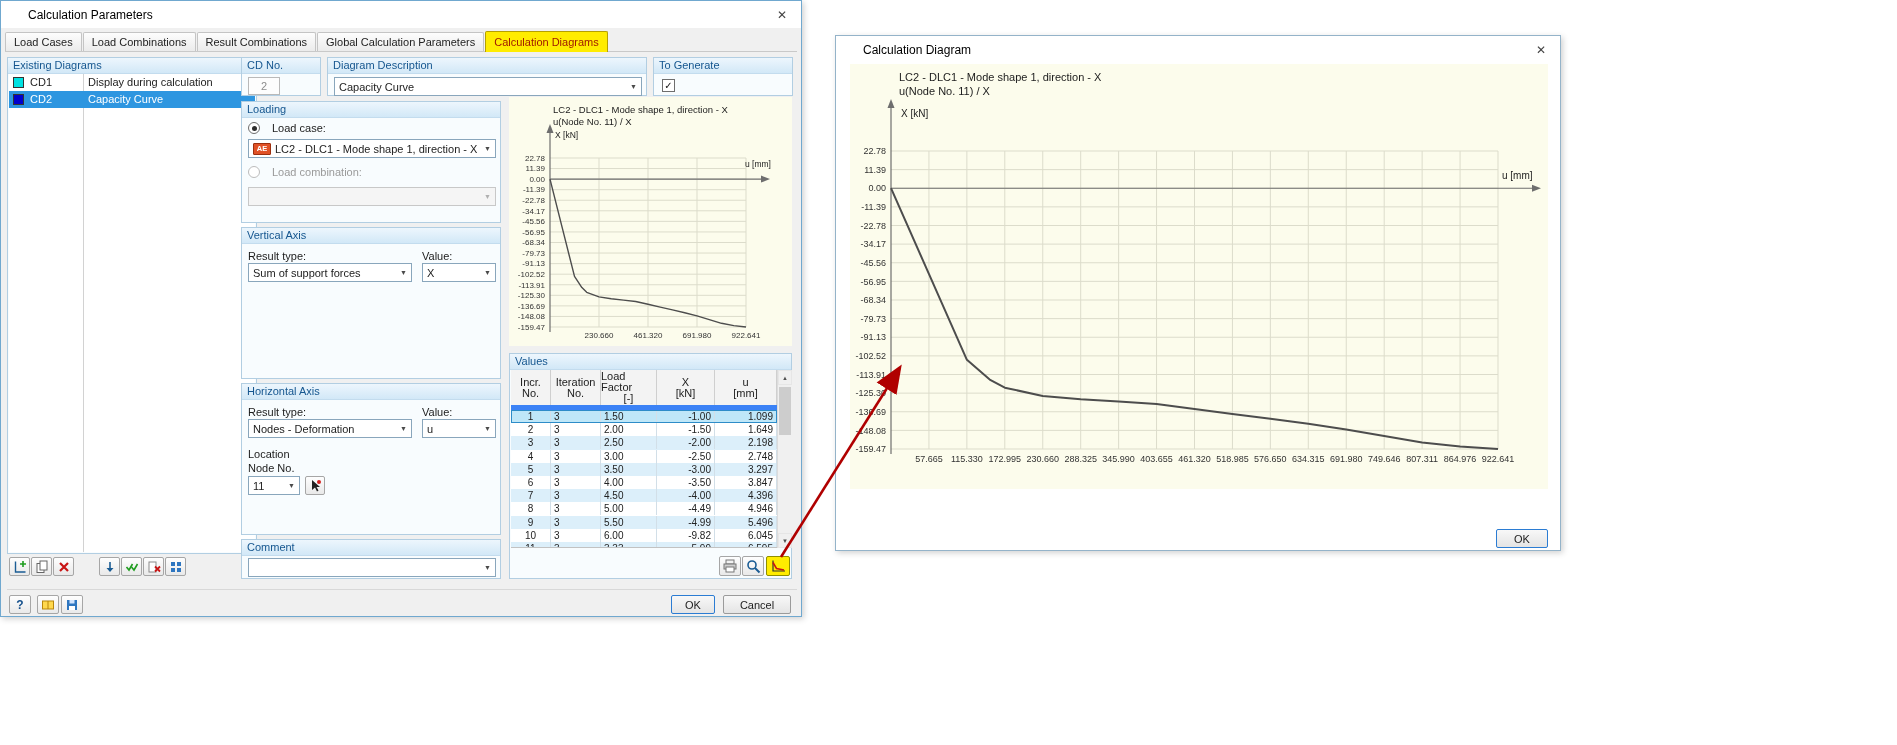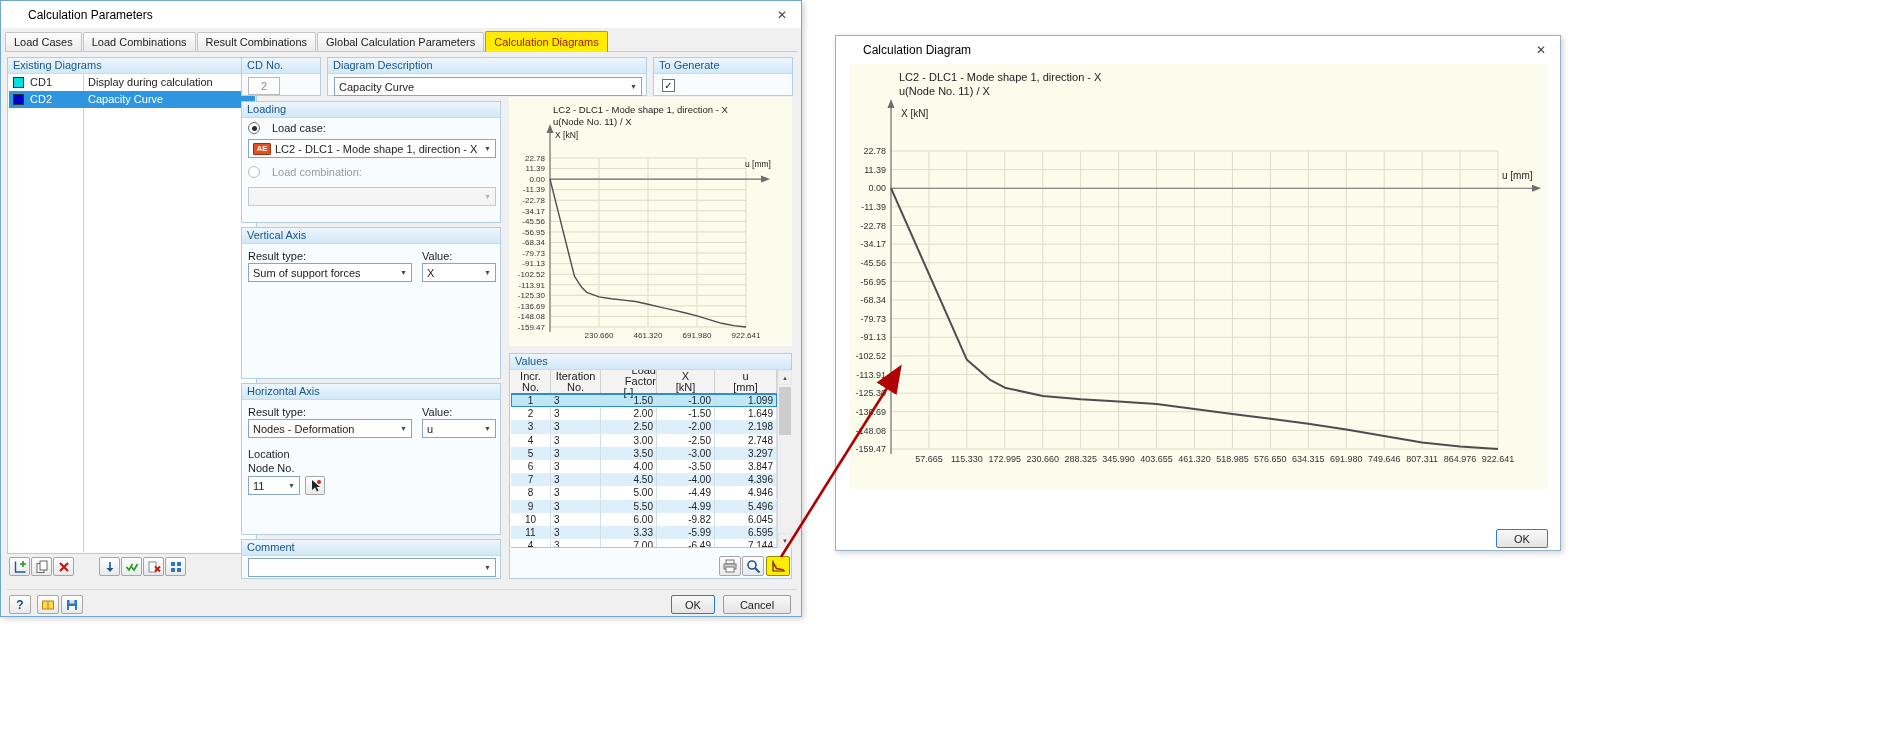--- a/index.html
+++ b/index.html
@@ -68,32 +68,32 @@
   .diag-row.sel{background:#2e96e0;color:#fff}
 
   
   .chartpanel{position:absolute;background:#fcfcec}
   .chartpanel svg{position:absolute;left:0;top:0}
   .ct1,.ct2{position:absolute;white-space:nowrap;color:#1c1c1c}
 
   
   .vtable{position:absolute;left:1px;top:16px;width:266px;height:178px;background:#fff;
           overflow:hidden;border-bottom:1px solid #c2c2c2}
-  .vhead-row{display:flex;height:24px;background:#ef4444;border-bottom:1px solid #3b82f6}
+  .vhead-row{display:flex;height:40px;background:#ef4444;border-bottom:5px solid #3b82f6}
   .vcell{border-right:1px solid #d2dfe8;padding:0 3px;font-size:10px;overflow:hidden;white-space:nowrap}
   .vhead{display:flex;flex-direction:column;align-items:center;justify-content:center;
          line-height:11px;border-right:1px solid #cfcfcf;background:#f3f3f3;text-align:center}
   .vrow{display:flex;height:13.2px;align-items:center}
   .vrow .vcell{line-height:13px}
   .vrow.odd{background:#dceffa}
   .vrow.even{background:#fff}
   .vrow.sel{background:#bfe7f8;outline:1px solid #2d8cc8;outline-offset:-1px}
   .c0{width:40px;text-align:center}
   .c1{width:50px;text-align:left}
-  .c2{width:56px;text-align:right}
+  .c2{width:56px;text-align:left}
   .c3{width:58px;text-align:right}
   .c4{width:62px;text-align:right}
   .vscroll{position:absolute;left:267px;top:16px;width:15px;height:178px;background:#f0f0f0;border-left:1px solid #dcdcdc}
   .scroll-btn{height:15px;display:flex;align-items:center;justify-content:center;font-size:6px;color:#505050;background:#f0f0f0;border:1px solid #e6e6e6}
   .scroll-btn.dn{position:absolute;bottom:0;left:0;right:0}
   .scroll-thumb{position:absolute;left:1px;right:1px;top:17px;height:48px;background:#cdcdcd}
 
   .sep{position:absolute;left:6px;width:790px;top:588px;height:1px;background:#d8d8d8}
   .overlay{position:absolute;left:0;top:0;z-index:9;pointer-events:none}
   svg text{font-family:"Liberation Sans",sans-serif}

